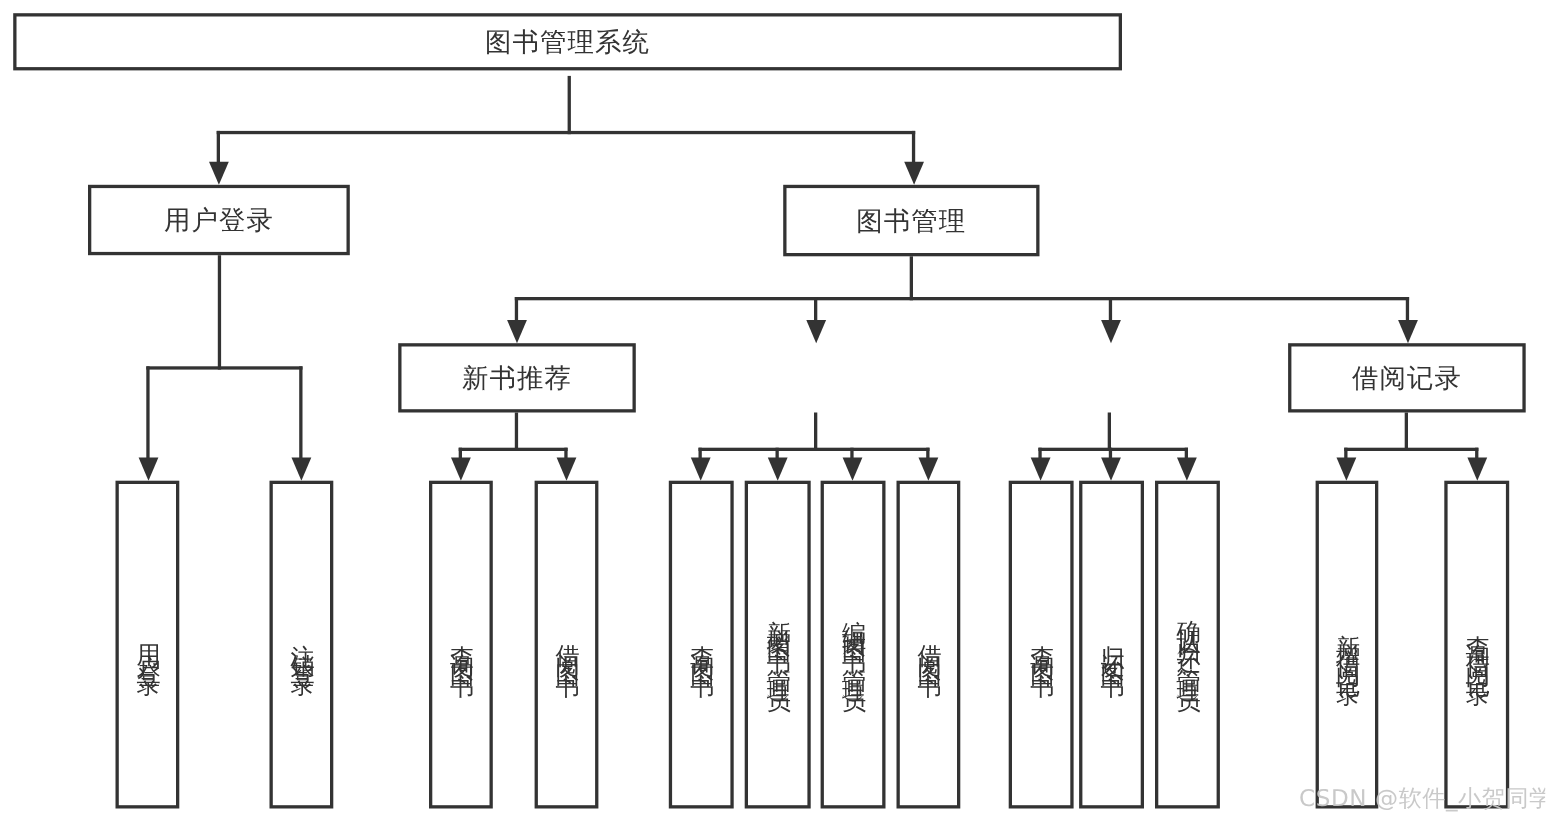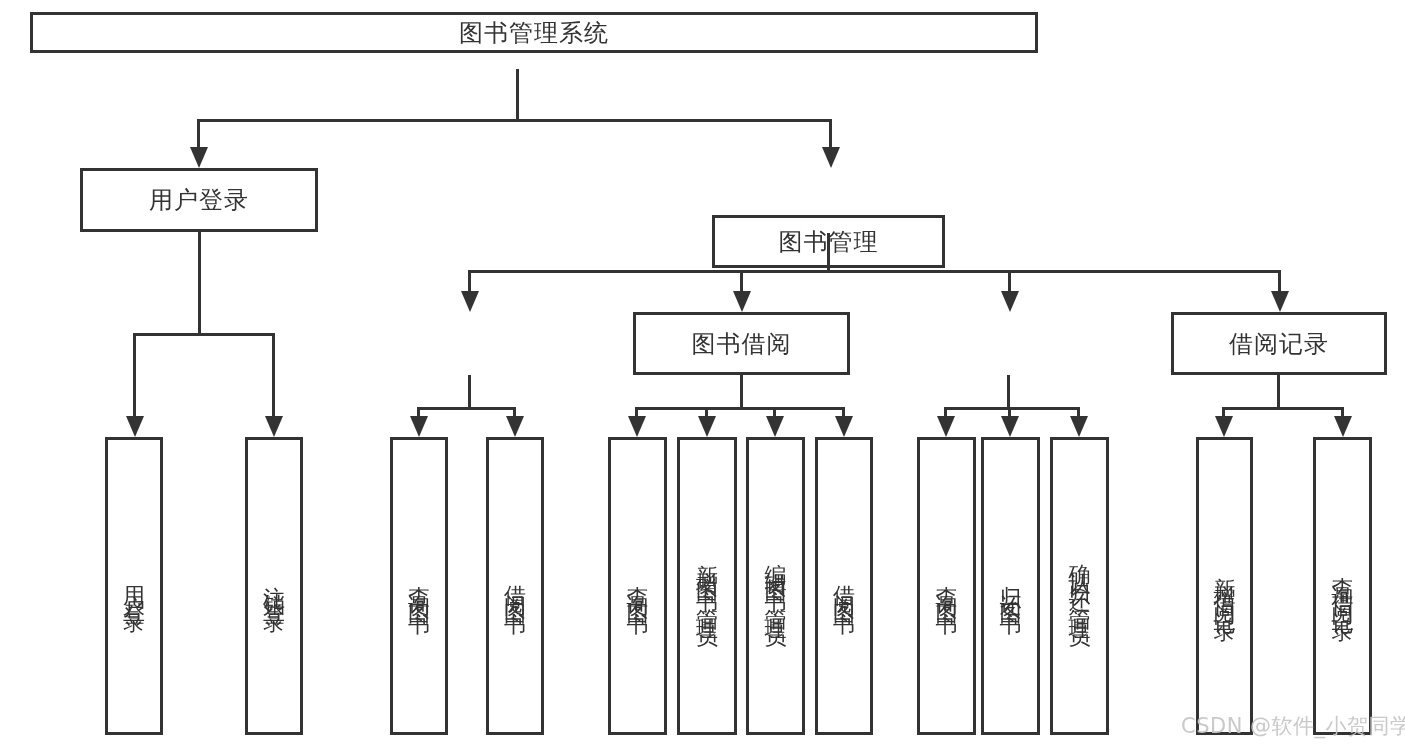--- a/index.html
+++ b/index.html
@@ -65,35 +65,35 @@
     white-space: nowrap;
     z-index: 10;
     letter-spacing: 0.5px;
   }
 </style>
 </head>
 <body>
 
 <div class="canvas">
 
-  <div class="hbox" style="left:30px; top:12px; width:1008px; height:41px;">
+  <div class="hbox" style="left:12px; top:12px; width:1008px; height:52px;">
     <span>图书管理系统</span>
   </div>
 
   <div class="cline" style="left:516px; top:69px; width:3px; height:53px;"></div>
   <div class="cline" style="left:197px; top:119px; width:635px; height:3px;"></div>
   <div class="cline" style="left:197px; top:119px; width:3px; height:30px;"></div>
   <div class="arrow" style="left:190px; top:147px;"></div>
   <div class="cline" style="left:829px; top:119px; width:3px; height:30px;"></div>
   <div class="arrow" style="left:822px; top:147px;"></div>
 
   <div class="hbox" style="left:80px; top:168px; width:238px; height:64px;">
     <span>用户登录</span>
   </div>
-  <div class="hbox" style="left:712px; top:168px; width:233px; height:53px;margin-top:47px;">
+  <div class="hbox" style="left:712px; top:168px; width:233px; height:65px;">
     <span>图书管理</span>
   </div>
 
   <div class="cline" style="left:198px; top:232px; width:3px; height:104px;"></div>
   <div class="cline" style="left:133px; top:333px; width:142px; height:3px;"></div>
   <div class="cline" style="left:133px; top:333px; width:3px; height:85px;"></div>
   <div class="arrow" style="left:126px; top:416px;"></div>
   <div class="cline" style="left:272px; top:333px; width:3px; height:85px;"></div>
   <div class="arrow" style="left:265px; top:416px;"></div>
 
@@ -101,22 +101,22 @@
   <div class="cline" style="left:468px; top:270px; width:813px; height:3px;"></div>
   <div class="cline" style="left:468px; top:270px; width:3px; height:23px;"></div>
   <div class="arrow" style="left:461px; top:291px;"></div>
   <div class="cline" style="left:740px; top:270px; width:3px; height:23px;"></div>
   <div class="arrow" style="left:733px; top:291px;"></div>
   <div class="cline" style="left:1008px; top:270px; width:3px; height:23px;"></div>
   <div class="arrow" style="left:1001px; top:291px;"></div>
   <div class="cline" style="left:1278px; top:270px; width:3px; height:23px;"></div>
   <div class="arrow" style="left:1271px; top:291px;"></div>
 
-  <div class="hbox" style="left:633px; top:312px; width:217px; height:63px;">
-    <span>图书借阅</span>
+  <div class="hbox" style="left:362px; top:312px; width:216px; height:63px;">
+    <span>新书推荐</span>
   </div>
   <div class="hbox" style="left:1171px; top:312px; width:216px; height:63px;">
     <span>借阅记录</span>
   </div>
 
   <div class="cline" style="left:468px; top:375px; width:3px; height:35px;"></div>
   <div class="cline" style="left:417px; top:407px; width:99px; height:3px;"></div>
   <div class="cline" style="left:417px; top:407px; width:3px; height:11px;"></div>
   <div class="arrow" style="left:410px; top:416px;"></div>
   <div class="cline" style="left:513px; top:407px; width:3px; height:11px;"></div>

